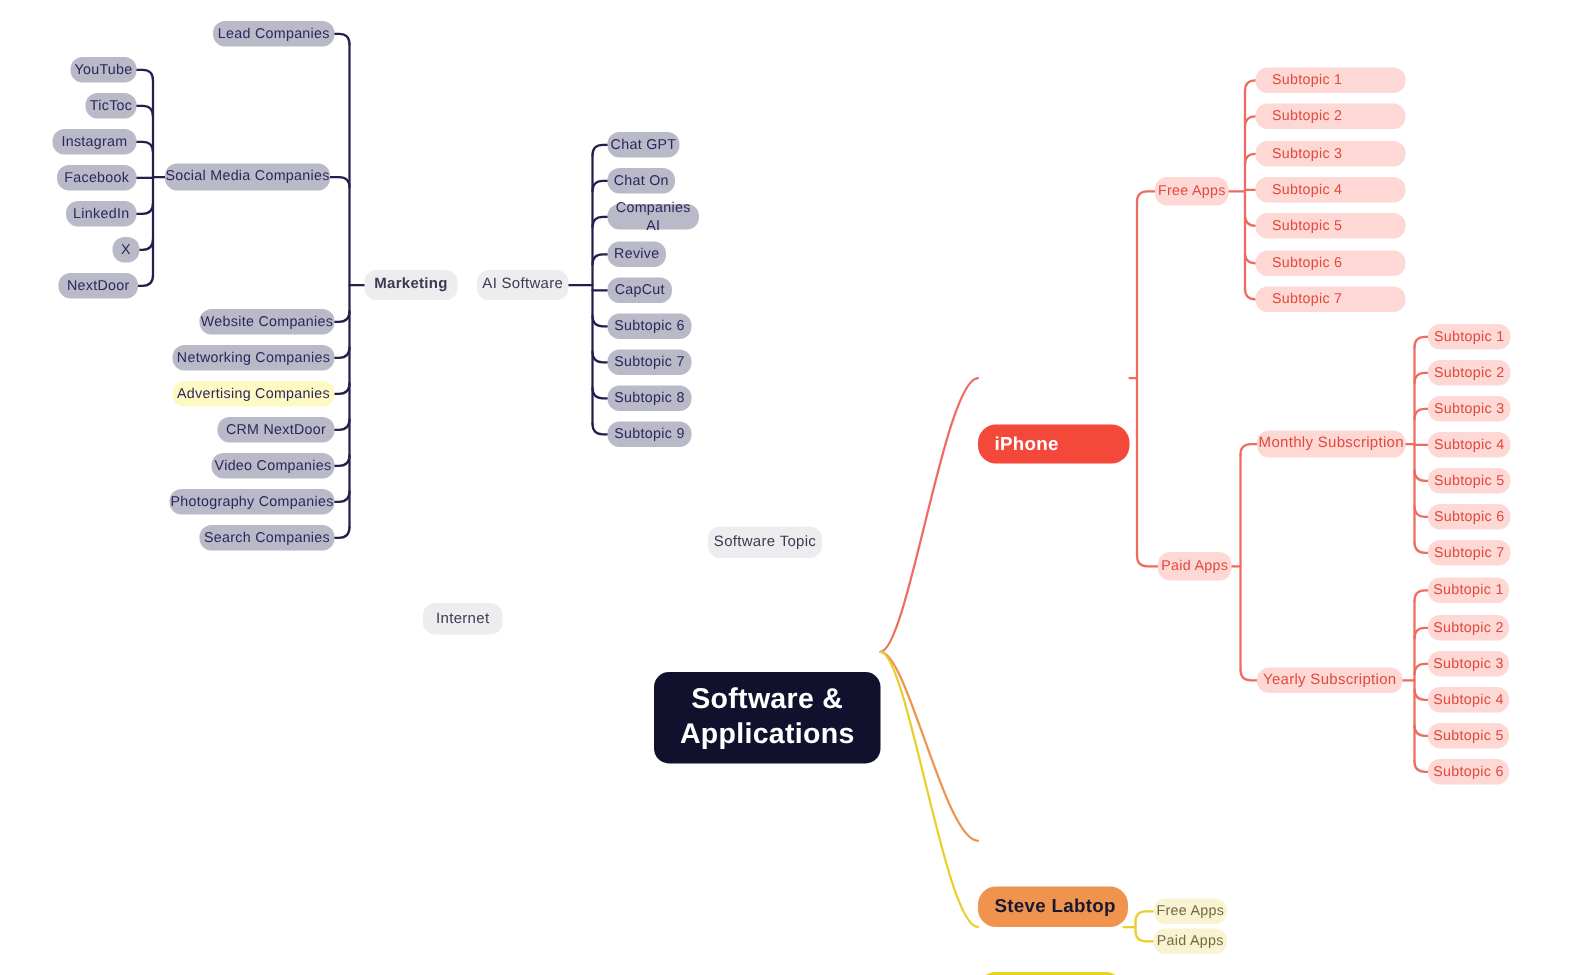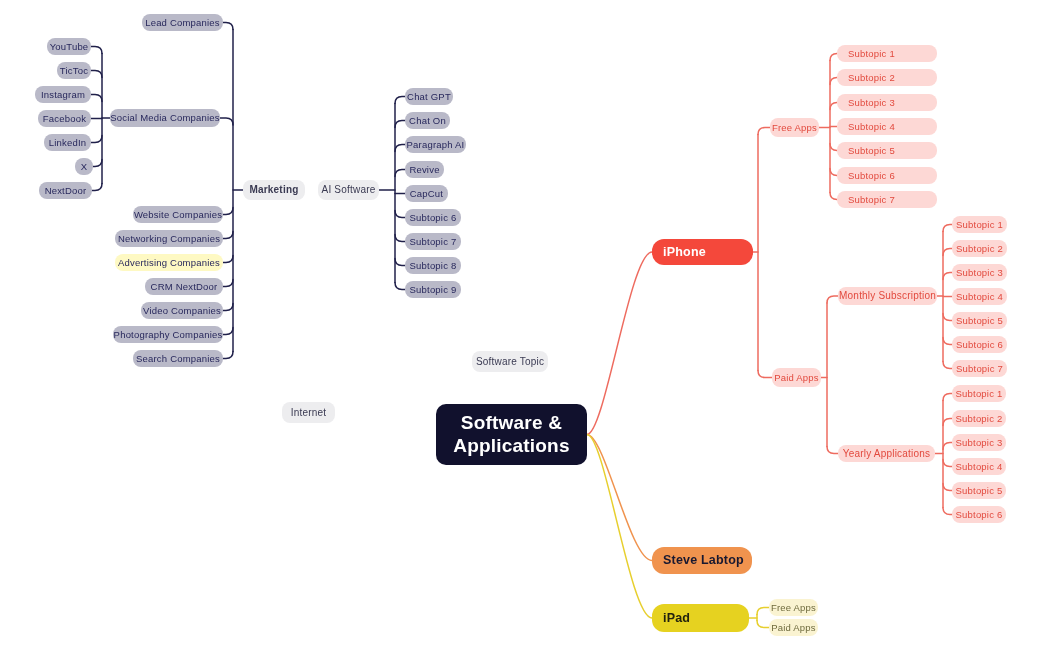--- a/index.html
+++ b/index.html
@@ -8,21 +8,21 @@
     overflow:hidden;font-family:"Liberation Sans",sans-serif;
   }
   .edges{position:absolute;left:0;top:0;}
   .node{
     position:absolute;box-sizing:border-box;
     display:flex;align-items:center;justify-content:center;
     border-radius:8px;letter-spacing:.2px;white-space:pre-line;
     line-height:1.2;text-align:center;
   }
   .node.align-left{justify-content:flex-start;padding-left:11px;text-align:left;}
-  .node.bold{font-weight:700;}
+  .node.bold{font-weight:700;margin-top:44px;}
 </style>
 </head>
 <body>
 
 <div class="canvas">
   <svg class="edges" width="1049" height="650">
       <path d="M 110 118 L 102 118" fill="none" stroke="#20204a" stroke-width="1.5" stroke-linecap="round"></path>
       <path d="M 102 53.5 Q 102 46.5 95 46.5 L 91 46.5" fill="none" stroke="#20204a" stroke-width="1.5" stroke-linecap="round"></path>
       <path d="M 102 77.5 Q 102 70.5 95 70.5 L 91 70.5" fill="none" stroke="#20204a" stroke-width="1.5" stroke-linecap="round"></path>
       <path d="M 102 101.5 Q 102 94.5 95 94.5 L 91 94.5" fill="none" stroke="#20204a" stroke-width="1.5" stroke-linecap="round"></path>
@@ -108,21 +108,21 @@
     <div class="node" style="left: 115px; top: 230px; width: 108px; height: 17px; font-size: 9.5px; background: rgb(185, 185, 200); color: rgb(40, 40, 92);">Networking Companies</div>
     <div class="node" style="left: 115px; top: 254px; width: 108px; height: 17px; font-size: 9.5px; background: #fef9c3; color: rgb(40, 40, 92);">Advertising Companies</div>
     <div class="node" style="left: 145px; top: 278px; width: 78px; height: 17px; font-size: 9.5px; background: rgb(185, 185, 200); color: rgb(40, 40, 92);">CRM NextDoor</div>
     <div class="node" style="left: 141px; top: 302px; width: 82px; height: 17px; font-size: 9.5px; background: rgb(185, 185, 200); color: rgb(40, 40, 92);">Video Companies</div>
     <div class="node" style="left: 113px; top: 326px; width: 110px; height: 17px; font-size: 9.5px; background: rgb(185, 185, 200); color: rgb(40, 40, 92);">Photography Companies</div>
     <div class="node" style="left: 133px; top: 350px; width: 90px; height: 17px; font-size: 9.5px; background: rgb(185, 185, 200); color: rgb(40, 40, 92);">Search Companies</div>
     <div class="node" style="left: 243px; top: 180px; width: 62px; height: 20px; font-size: 10px; background: rgb(237, 237, 239); color: rgb(58, 58, 82); font-weight: bold;">Marketing</div>
     <div class="node" style="left: 318px; top: 180px; width: 61px; height: 20px; font-size: 10px; background: rgb(237, 237, 239); color: rgb(58, 58, 82);">AI Software</div>
     <div class="node" style="left: 405px; top: 88px; width: 48px; height: 17px; font-size: 9.5px; background: rgb(185, 185, 200); color: rgb(40, 40, 92);">Chat GPT</div>
     <div class="node" style="left: 405px; top: 112px; width: 45px; height: 17px; font-size: 9.5px; background: rgb(185, 185, 200); color: rgb(40, 40, 92);">Chat On</div>
-    <div class="node" style="left: 405px; top: 136px; width: 61px; height: 17px; font-size: 9.5px; background: rgb(185, 185, 200); color: rgb(40, 40, 92);">Paragraph AI</div>
+    <div class="node" style="left: 405px; top: 136px; width: 61px; height: 17px; font-size: 9.5px; background: rgb(185, 185, 200); color: rgb(40, 40, 92);">Companies AI</div>
     <div class="node" style="left: 405px; top: 161px; width: 39px; height: 17px; font-size: 9.5px; background: rgb(185, 185, 200); color: rgb(40, 40, 92);">Revive</div>
     <div class="node" style="left: 405px; top: 185px; width: 43px; height: 17px; font-size: 9.5px; background: rgb(185, 185, 200); color: rgb(40, 40, 92);">CapCut</div>
     <div class="node" style="left: 405px; top: 209px; width: 56px; height: 17px; font-size: 9.5px; background: rgb(185, 185, 200); color: rgb(40, 40, 92);">Subtopic 6</div>
     <div class="node" style="left: 405px; top: 233px; width: 56px; height: 17px; font-size: 9.5px; background: rgb(185, 185, 200); color: rgb(40, 40, 92);">Subtopic 7</div>
     <div class="node" style="left: 405px; top: 257px; width: 56px; height: 17px; font-size: 9.5px; background: rgb(185, 185, 200); color: rgb(40, 40, 92);">Subtopic 8</div>
     <div class="node" style="left: 405px; top: 281px; width: 56px; height: 17px; font-size: 9.5px; background: rgb(185, 185, 200); color: rgb(40, 40, 92);">Subtopic 9</div>
     <div class="node" style="left: 472px; top: 351px; width: 76px; height: 21px; font-size: 10px; background: rgb(237, 237, 239); color: rgb(58, 58, 82);">Software Topic</div>
     <div class="node" style="left: 282px; top: 402px; width: 53px; height: 21px; font-size: 10px; background: rgb(237, 237, 239); color: rgb(58, 58, 82);">Internet</div>
     <div class="node bold" style="left: 436px; top: 404px; width: 151px; height: 61px; font-size: 19px; background: rgb(17, 17, 45); color: rgb(255, 255, 255); border-radius: 10px;">Software &amp;
 Applications</div>
@@ -137,21 +137,21 @@
     <div class="node align-left" style="left: 837px; top: 191px; width: 100px; height: 17px; font-size: 9.5px; background: rgb(253, 216, 213); color: rgb(226, 74, 62);">Subtopic 7</div>
     <div class="node" style="left: 772px; top: 368px; width: 49px; height: 19px; font-size: 9.5px; background: rgb(253, 216, 213); color: rgb(226, 74, 62);">Paid Apps</div>
     <div class="node" style="left: 838px; top: 287px; width: 99px; height: 18px; font-size: 10px; background: rgb(253, 216, 213); color: rgb(226, 74, 62);">Monthly Subscription</div>
     <div class="node" style="left: 952px; top: 216px; width: 55px; height: 17px; font-size: 9.5px; background: rgb(253, 216, 213); color: rgb(226, 74, 62);">Subtopic 1</div>
     <div class="node" style="left: 952px; top: 240px; width: 55px; height: 17px; font-size: 9.5px; background: rgb(253, 216, 213); color: rgb(226, 74, 62);">Subtopic 2</div>
     <div class="node" style="left: 952px; top: 264px; width: 55px; height: 17px; font-size: 9.5px; background: rgb(253, 216, 213); color: rgb(226, 74, 62);">Subtopic 3</div>
     <div class="node" style="left: 952px; top: 288px; width: 55px; height: 17px; font-size: 9.5px; background: rgb(253, 216, 213); color: rgb(226, 74, 62);">Subtopic 4</div>
     <div class="node" style="left: 952px; top: 312px; width: 55px; height: 17px; font-size: 9.5px; background: rgb(253, 216, 213); color: rgb(226, 74, 62);">Subtopic 5</div>
     <div class="node" style="left: 952px; top: 336px; width: 55px; height: 17px; font-size: 9.5px; background: rgb(253, 216, 213); color: rgb(226, 74, 62);">Subtopic 6</div>
     <div class="node" style="left: 952px; top: 360px; width: 55px; height: 17px; font-size: 9.5px; background: rgb(253, 216, 213); color: rgb(226, 74, 62);">Subtopic 7</div>
-    <div class="node" style="left: 838px; top: 445px; width: 97px; height: 17px; font-size: 10px; background: rgb(253, 216, 213); color: rgb(226, 74, 62);">Yearly Applications</div>
+    <div class="node" style="left: 838px; top: 445px; width: 97px; height: 17px; font-size: 10px; background: rgb(253, 216, 213); color: rgb(226, 74, 62);">Yearly Subscription</div>
     <div class="node" style="left: 952px; top: 385px; width: 54px; height: 17px; font-size: 9.5px; background: rgb(253, 216, 213); color: rgb(226, 74, 62);">Subtopic 1</div>
     <div class="node" style="left: 952px; top: 410px; width: 54px; height: 17px; font-size: 9.5px; background: rgb(253, 216, 213); color: rgb(226, 74, 62);">Subtopic 2</div>
     <div class="node" style="left: 952px; top: 434px; width: 54px; height: 17px; font-size: 9.5px; background: rgb(253, 216, 213); color: rgb(226, 74, 62);">Subtopic 3</div>
     <div class="node" style="left: 952px; top: 458px; width: 54px; height: 17px; font-size: 9.5px; background: rgb(253, 216, 213); color: rgb(226, 74, 62);">Subtopic 4</div>
     <div class="node" style="left: 952px; top: 482px; width: 54px; height: 17px; font-size: 9.5px; background: rgb(253, 216, 213); color: rgb(226, 74, 62);">Subtopic 5</div>
     <div class="node" style="left: 952px; top: 506px; width: 54px; height: 17px; font-size: 9.5px; background: rgb(253, 216, 213); color: rgb(226, 74, 62);">Subtopic 6</div>
     <div class="node bold align-left" style="left: 652px; top: 547px; width: 100px; height: 27px; font-size: 12.5px; background: rgb(240, 147, 78); color: rgb(24, 24, 48); border-radius: 12px;">Steve Labtop</div>
     <div class="node bold align-left" style="left: 652px; top: 604px; width: 97px; height: 28px; font-size: 12.5px; background: rgb(230, 210, 32); color: rgb(35, 35, 14); border-radius: 12px;">iPad</div>
     <div class="node" style="left: 769px; top: 599px; width: 49px; height: 17px; font-size: 9.5px; background: rgb(250, 243, 209); color: rgb(111, 107, 62);">Free Apps</div>
     <div class="node" style="left: 769px; top: 619px; width: 49px; height: 17px; font-size: 9.5px; background: rgb(250, 243, 209); color: rgb(111, 107, 62);">Paid Apps</div>

